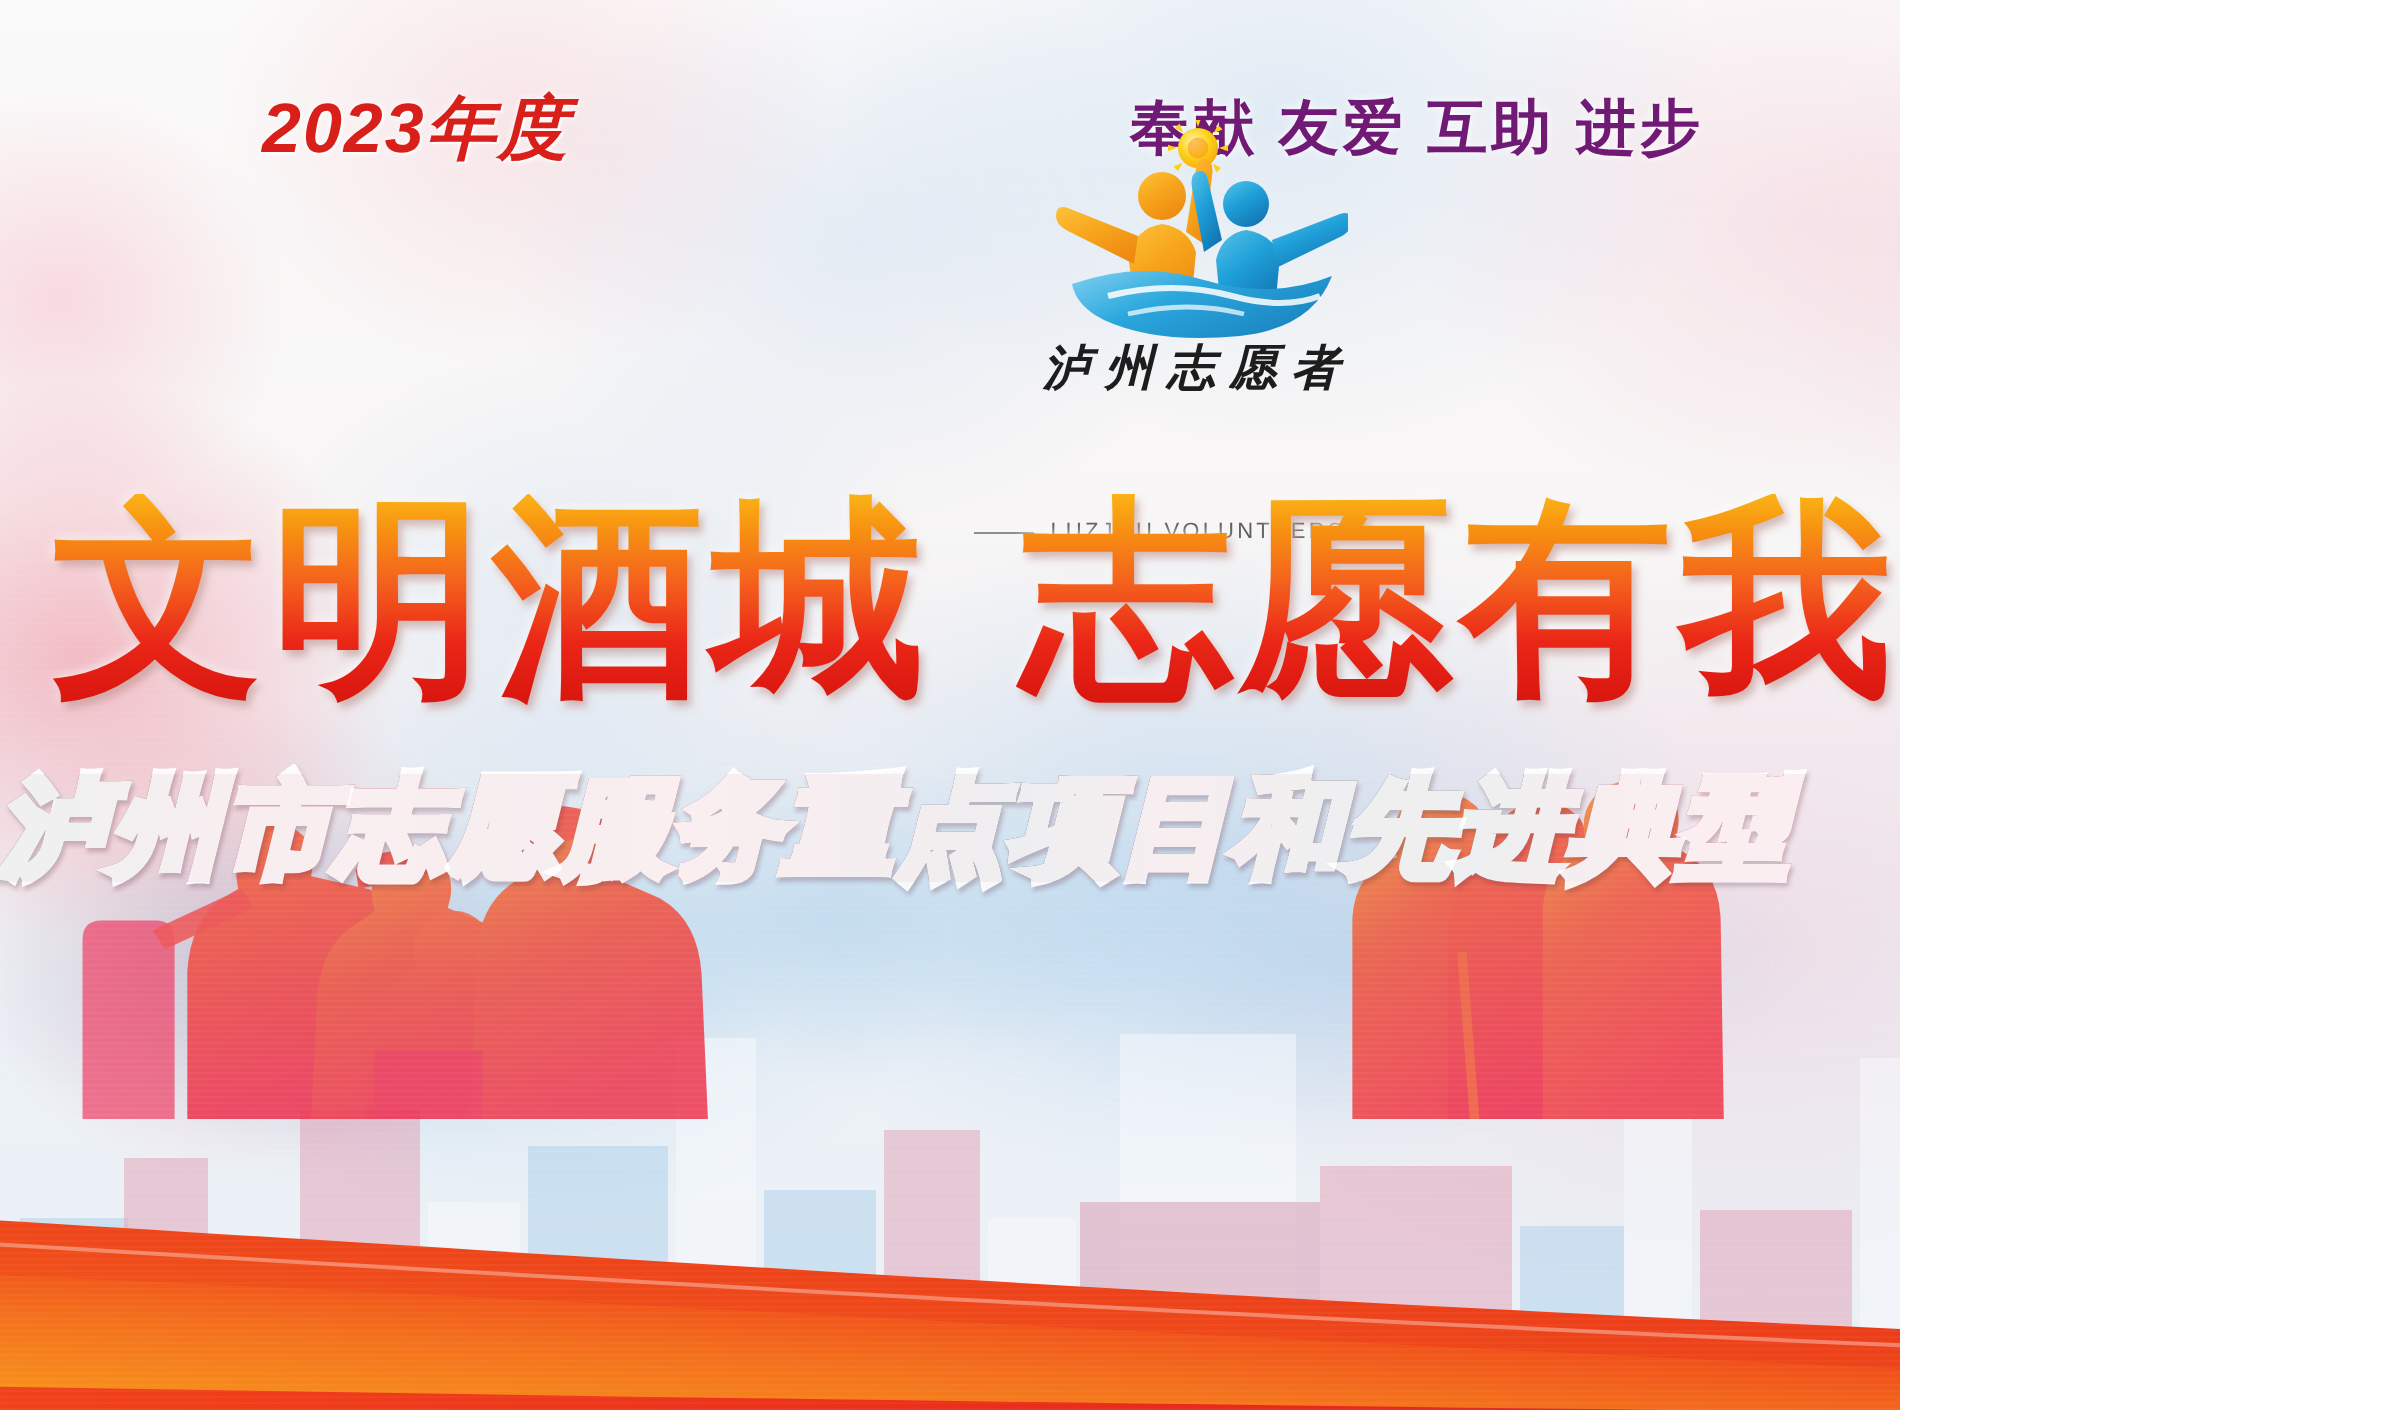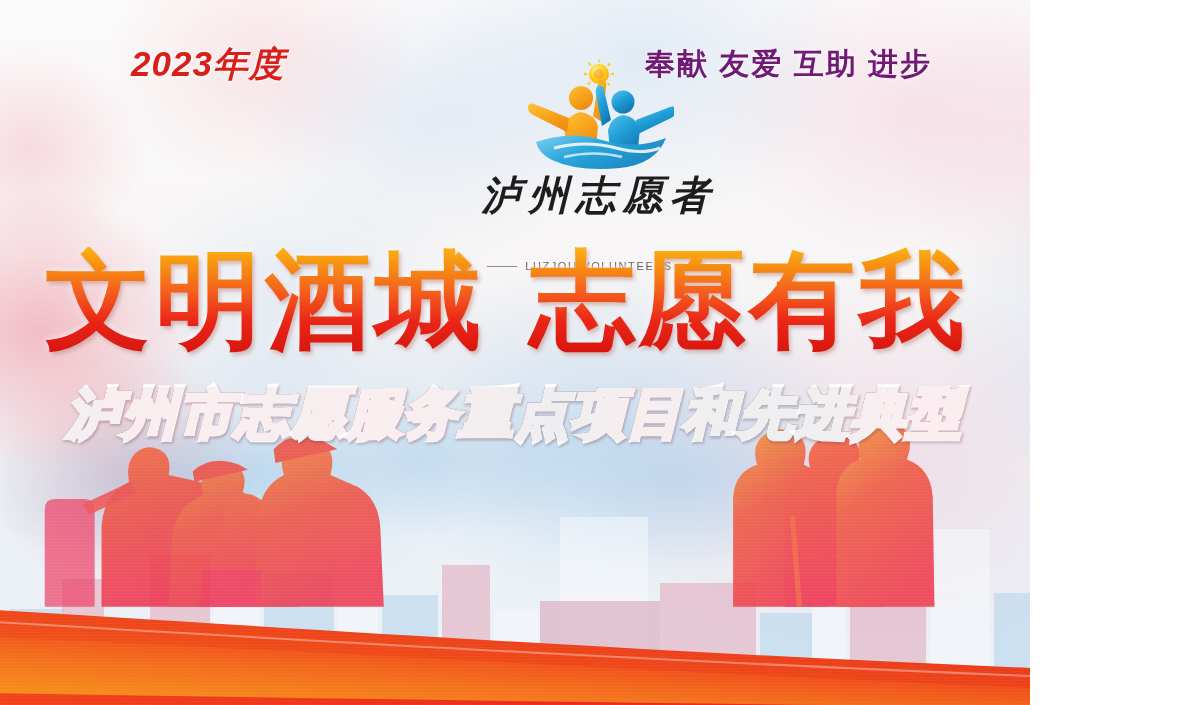--- a/index.html
+++ b/index.html
@@ -1,21 +1,21 @@
 <!DOCTYPE html>
 <html><head>
 <meta charset="utf-8">
 <title>Poster</title>
 <style>
   html,body{margin:0;padding:0;background:#ffffff;}
   body{font-family:"Liberation Sans","DejaVu Sans",sans-serif;}
 
   #poster{
     position:relative;
-    width:1030px;height:705px;
+    width:950px;height:705px;
     overflow:hidden;
     background:#f7f4f3;
   }
 
   
   .bg-layer{position:absolute;inset:0;}
   .bg-base{
     background:
       linear-gradient(180deg,#fbfafa 0%,#f8f6f6 34%,#f3f2f4 52%,#eef2f6 68%,#e9f0f6 100%);
   }
@@ -89,48 +89,48 @@
     text-shadow:0 0 4px rgba(255,255,255,.95);
     white-space:nowrap;
   }
 
   
   .logo{position:absolute;left:470px;top:60px;width:258px;height:160px;}
   .logo-mark{position:absolute;left:50%;top:0;transform:translateX(-50%);}
   .logo-cn{
     position:absolute;left:0;right:0;top:108px;text-align:center;
     font-family:"Liberation Serif","DejaVu Serif",serif;
-    font-size:40px;font-weight:bold;font-style:italic;color:#1d1d1d;
+    font-size:24px;font-weight:bold;font-style:italic;color:#1d1d1d;
     letter-spacing:7px;white-space:nowrap;
   }
   .logo-en-row{
     position:absolute;left:0;right:0;top:200px;
     display:flex;align-items:center;justify-content:center;gap:8px;
   }
   .logo-en-row .rule{height:1px;background:#8d8d8d;width:30px;}
   .logo-en{
     font-size:11px;letter-spacing:1.6px;color:#5d5d5d;white-space:nowrap;
   }
 
   
   .headline{
-    position:absolute;left:0;right:16px;top:247px;text-align:center;
+    position:absolute;left:0;right:0;top:247px;text-align:right;
     font-size:106px;font-weight:bold;letter-spacing:4px;line-height:1;
     white-space:nowrap;
     background:linear-gradient(180deg,#fbb316 0%,#f79311 16%,#f4601d 42%,#ea2617 70%,#d8150f 100%);
     -webkit-background-clip:text;background-clip:text;
     color:transparent;-webkit-text-fill-color:transparent;
     filter:drop-shadow(2px 3px 2px rgba(120,30,20,.30))
            drop-shadow(0 0 3px rgba(255,255,255,.9));
   }
   .headline .gap{display:inline-block;width:44px;}
 
   
   .subtitle{
-    position:absolute;left:0;right:0;top:387px;text-align:center;
+    position:absolute;left:0;right:0;top:387px;text-align:left;
     font-family:"Liberation Serif","DejaVu Serif",serif;
     font-size:54px;font-weight:bold;font-style:italic;
     letter-spacing:2px;line-height:1;white-space:nowrap;
     background:linear-gradient(90deg,
       #3b3f52 0%, #5f4152 6%, #9e2540 12%, #b32b44 20%,
       #8e2a46 28%, #bb2f47 36%, #7a2a48 46%,
       #2b2f42 54%, #a02740 62%, #33364a 70%,
       #2f3346 78%, #b02c46 86%, #c2304a 94%, #9e2a42 100%);
     -webkit-background-clip:text;background-clip:text;
     color:transparent;-webkit-text-fill-color:transparent;

